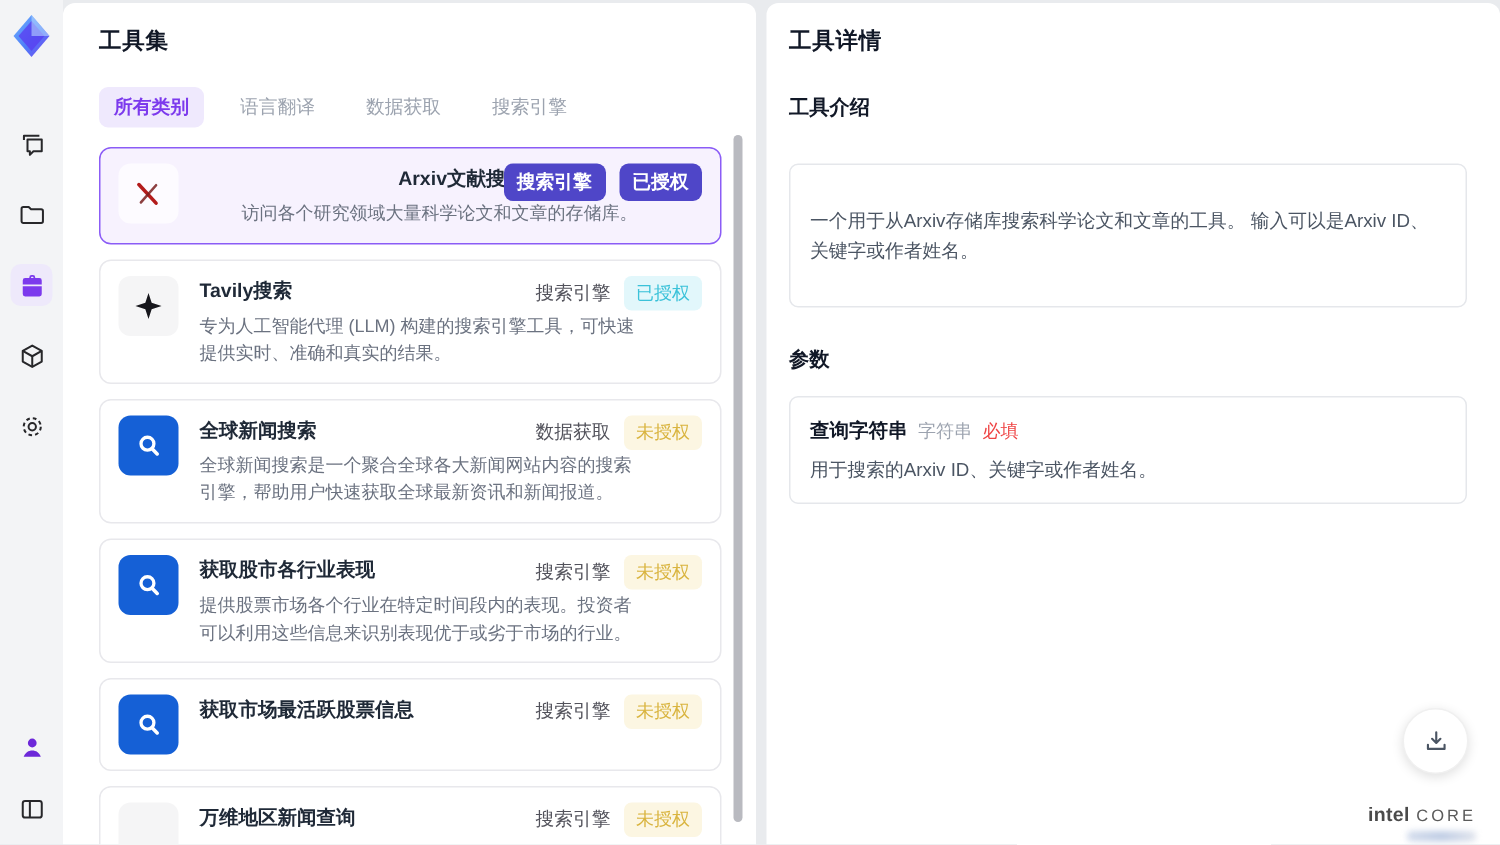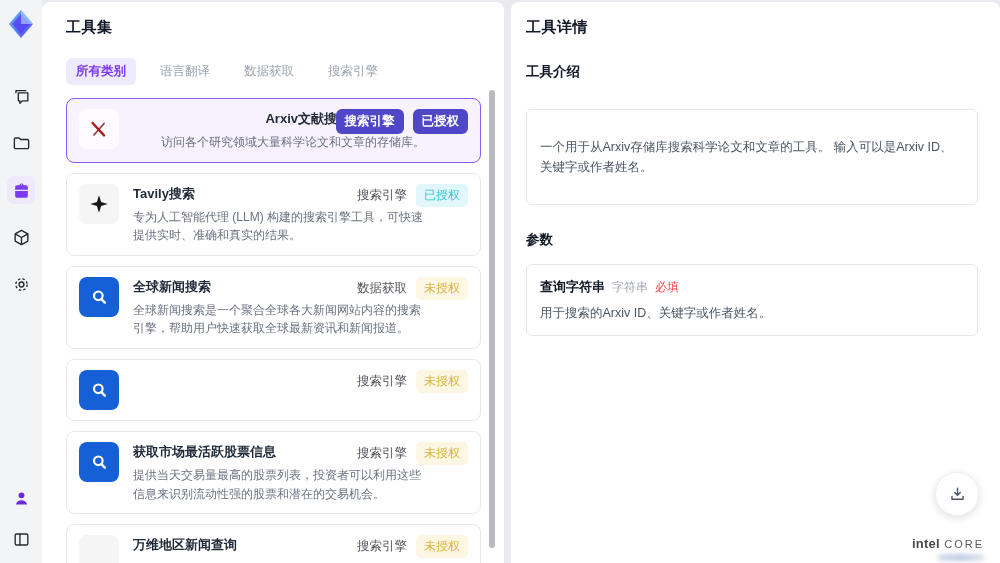--- a/index.html
+++ b/index.html
@@ -233,35 +233,38 @@
       <span class="pill unauthorized">未授权</span>
     </div>
   </div>
         <div class="card">
     <div class="card-icon blue-bg">
             <svg viewBox="0 0 24 24" width="24" height="24">
               <circle cx="11.3" cy="10.8" r="4.3" fill="none" stroke="#fff" stroke-width="2.2"></circle>
               <path d="M14.4 14.2l3.4 3.4" stroke="#fff" stroke-width="2.4" stroke-linecap="round"></path>
             </svg>
           </div>
+    <div class="card-text">
+      <div class="card-title">获取股市各行业表现</div>
+      <div class="card-desc">提供股票市场各个行业在特定时间段内的表现。投资者可以利用这些信息来识别表现优于或劣于市场的行业。</div>
+    </div>
     <div class="card-badges">
       <span class="cat-label">搜索引擎</span>
       <span class="pill unauthorized">未授权</span>
     </div>
   </div>
         <div class="card">
     <div class="card-icon blue-bg">
             <svg viewBox="0 0 24 24" width="24" height="24">
               <circle cx="11.3" cy="10.8" r="4.3" fill="none" stroke="#fff" stroke-width="2.2"></circle>
               <path d="M14.4 14.2l3.4 3.4" stroke="#fff" stroke-width="2.4" stroke-linecap="round"></path>
             </svg>
           </div>
     <div class="card-text">
       <div class="card-title">获取市场最活跃股票信息</div>
-      <div class="card-desc">提供当天交易量最高的股票列表，投资者可以利用这些信息来识别流动性强的股票和潜在的交易机会。</div>
     </div>
     <div class="card-badges">
       <span class="cat-label">搜索引擎</span>
       <span class="pill unauthorized">未授权</span>
     </div>
   </div>
         <div class="card">
     <div class="card-icon"></div>
     <div class="card-text">
       <div class="card-title">万维地区新闻查询</div>

